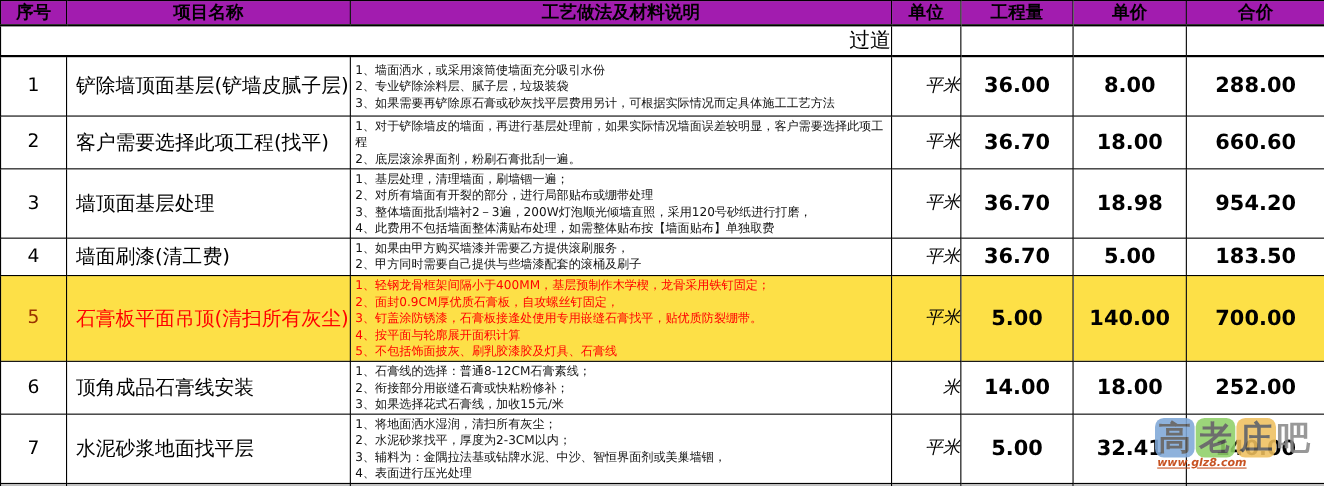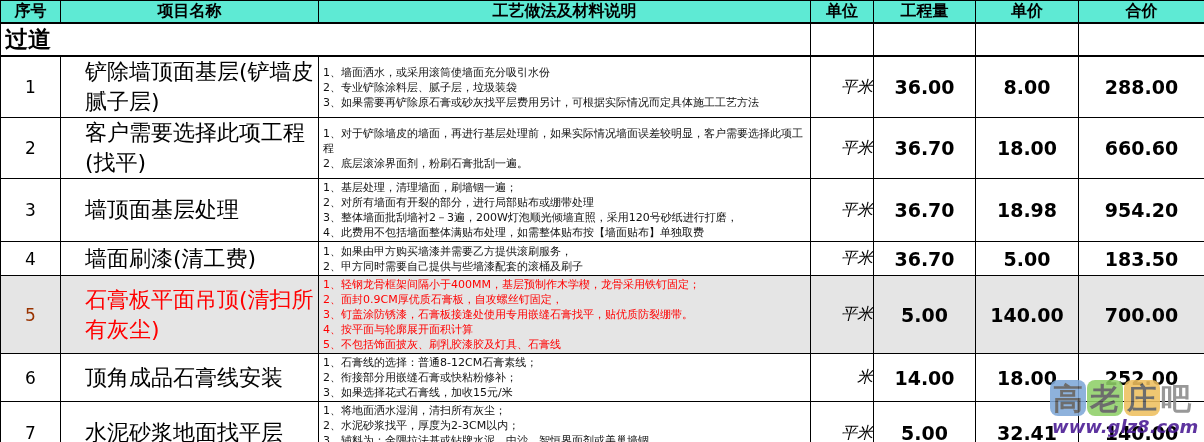--- a/index.html
+++ b/index.html
@@ -9,40 +9,40 @@
     color:#000;
   }
   table.quote{
     border-collapse:collapse;table-layout:fixed;width:1204px;
   }
   .quote th,.quote td{
     border:1px solid #000;padding:0;overflow:hidden;vertical-align:middle;
   }
   .quote thead th{
     font-size:16px;font-weight:bold;text-align:center;
-    border-bottom:2px solid #000;background:#5eead4;
+    border-bottom:2px solid #000;background:#a21caf;
   }
   tr.hdr{height:20px;}
   tr.section{height:22px;}
   tr.section td{border-bottom:2px solid #000;}
   td.section-cell{
-    font-size:23px;font-weight:bold;text-align:left;padding-left:4px;
+    font-size:19px;font-weight:normal;text-align:right;padding-left:4px;
   }
   td.no{text-align:center;font-size:17px;}
-  td.name{text-align:left;padding-left:24px;font-size:22px;}
+  td.name{text-align:left;padding-left:8px;font-size:18px;}
   td.desc{
     font-size:11px;line-height:15px;white-space:pre-line;
     padding:1px 4px;text-align:left;color:#111;
   }
   td.unit{text-align:right;font-size:16px;font-style:italic;}
   td.num{text-align:center;font-size:19px;font-weight:bold;}
   tr.rh54{height:54px;} tr.rh45{height:45px;} tr.rh60{height:60px;}
   tr.rh34{height:34px;} tr.rh75{height:75px;} tr.rh48{height:48px;}
   tr.rh62{height:62px;}
-  tr.hl td{background:#e5e5e5;}
+  tr.hl td{background:#fde047;}
   tr.hl td.name,tr.hl td.desc{color:#ff0000;}
   tr.hl td.no{color:#993300;}
   tr.subtotal{height:22px;}
   tr.subtotal td{background:#c0c0c0;}
   td.subtotal-label{
     text-align:center;font-size:18px;font-weight:bold;letter-spacing:10px;
   }
   td.subtotal-total{
     text-align:center;font-size:18px;font-weight:bold;background:#c0c0c0;
   }
@@ -55,22 +55,22 @@
   .wm-ch{
     display:inline-block;width:36px;height:36px;line-height:38px;
     text-align:center;font-size:30px;font-weight:bold;color:#5a5a5a;
     border-radius:8px;margin-right:1px;opacity:0.88;
   }
   .wm-blue{background:#7fa8d8;}
   .wm-green{background:#8fd068;}
   .wm-orange{background:#efc05f;}
   .wm-plain{background:transparent;color:#8a8a8a;width:30px;}
   .wm-url{
-    position:absolute;left:2px;top:36px;font-size:18px;font-weight:bold;
-    color:#4c1d95;font-style:italic;opacity:0.9;
+    position:absolute;left:2px;top:36px;font-size:10px;font-weight:bold;
+    color:#c2410c;font-style:italic;opacity:0.9;text-decoration:underline;
   }
 </style>
 </head>
 <body>
 
 <table class="quote">
   <colgroup>
     <col style="width:60px">
       <col style="width:258px">
       <col style="width:492px">

